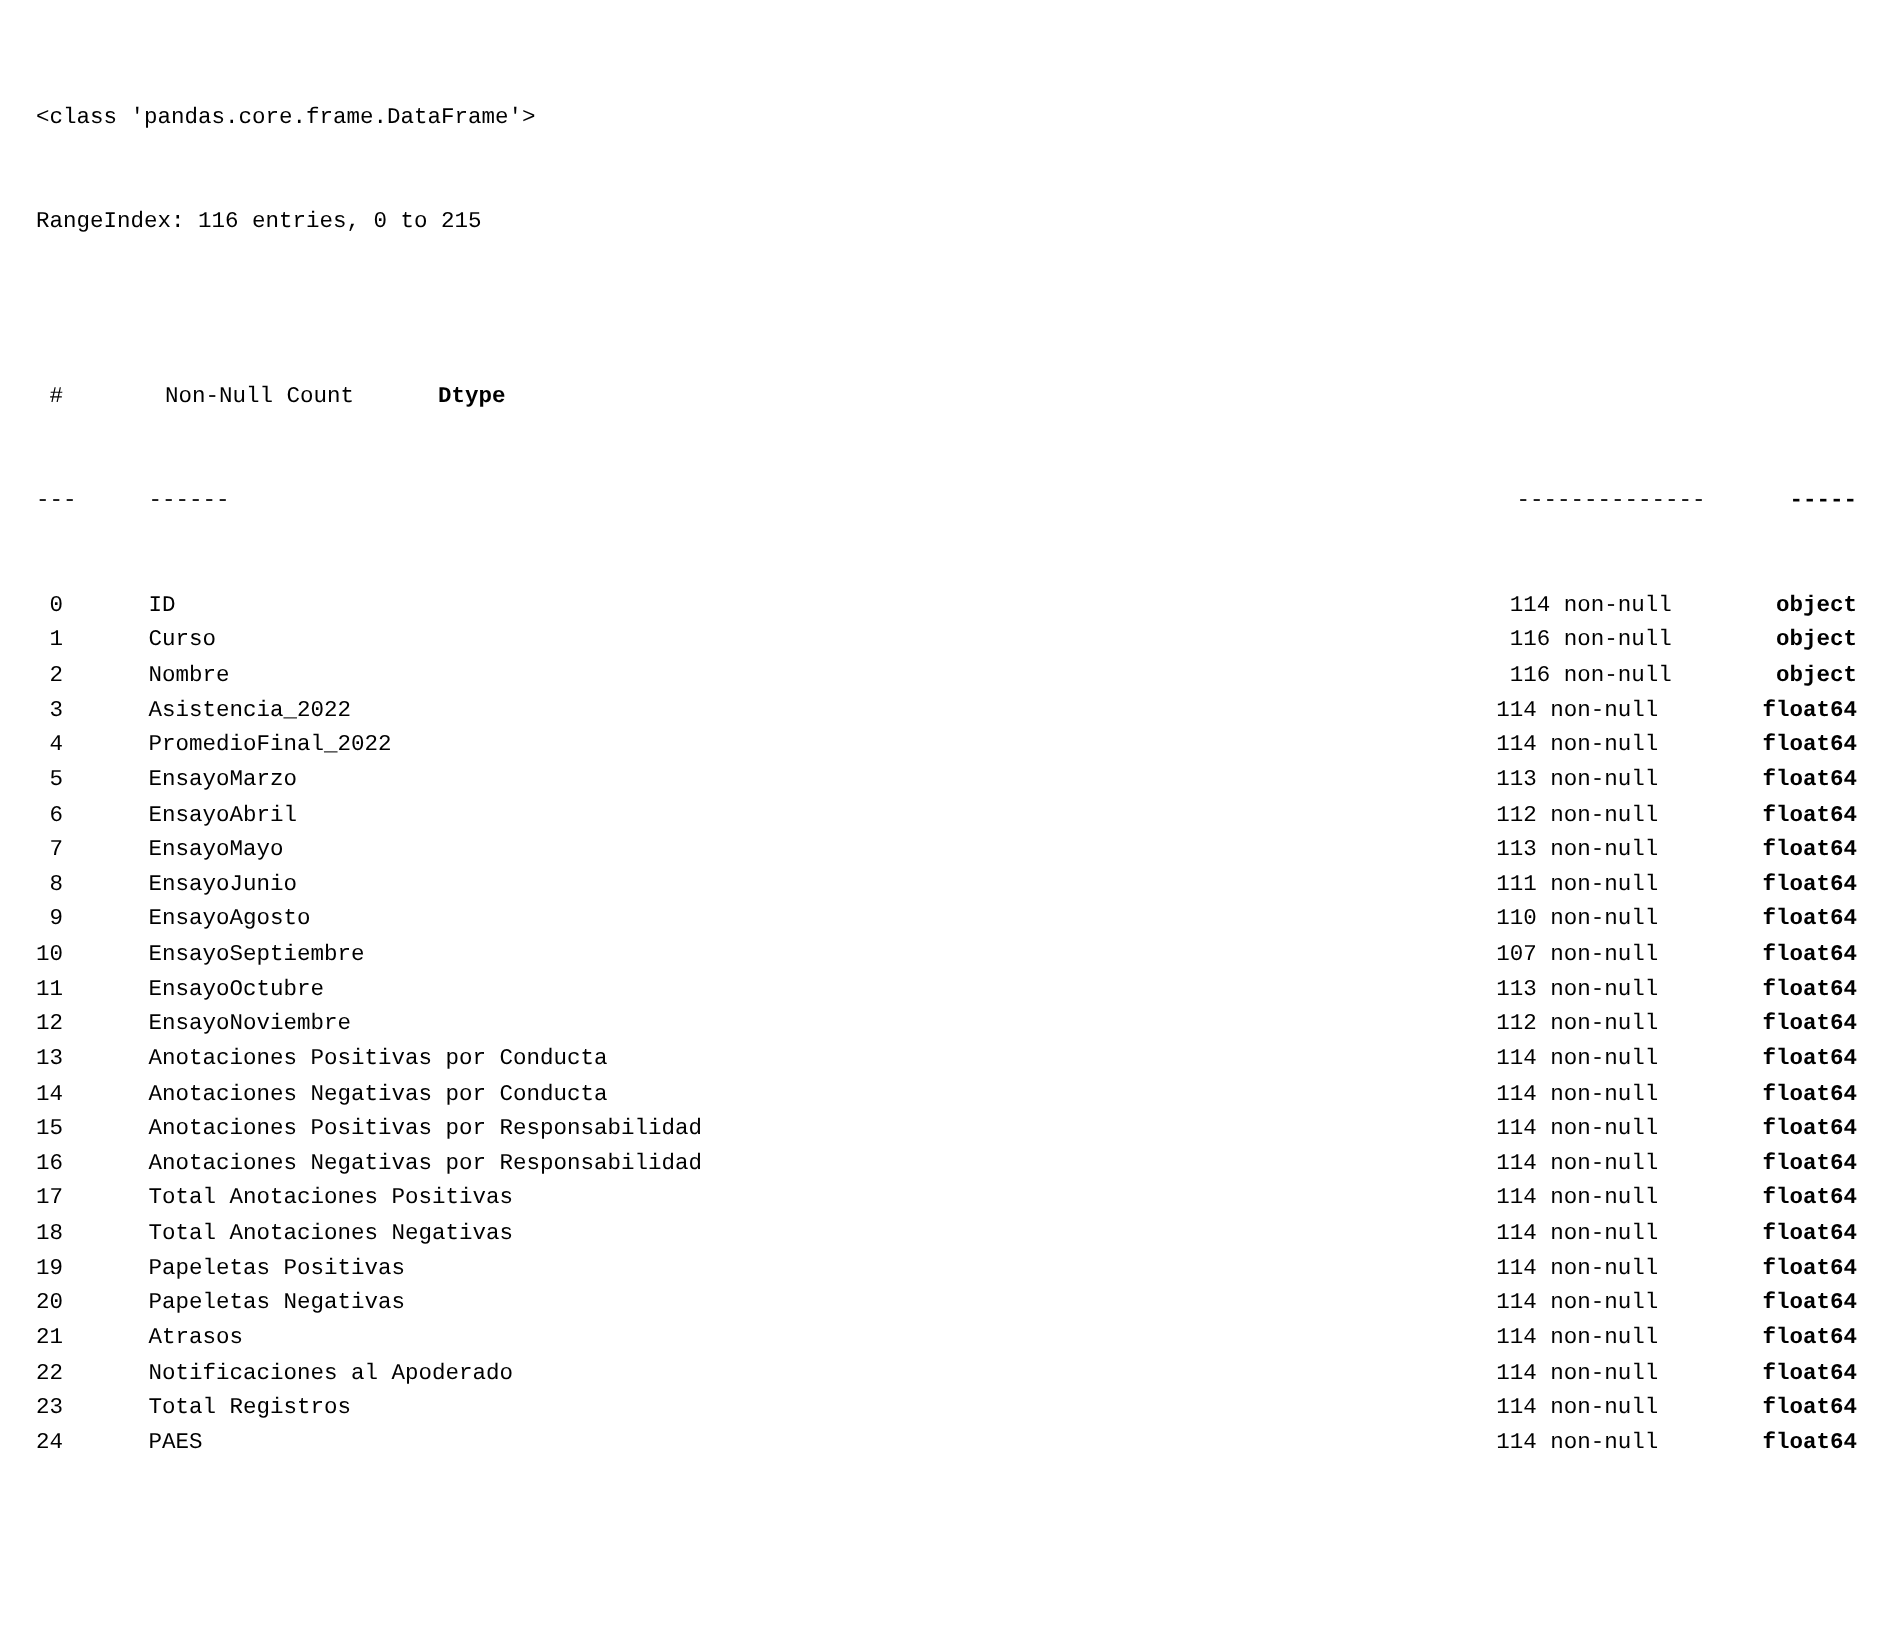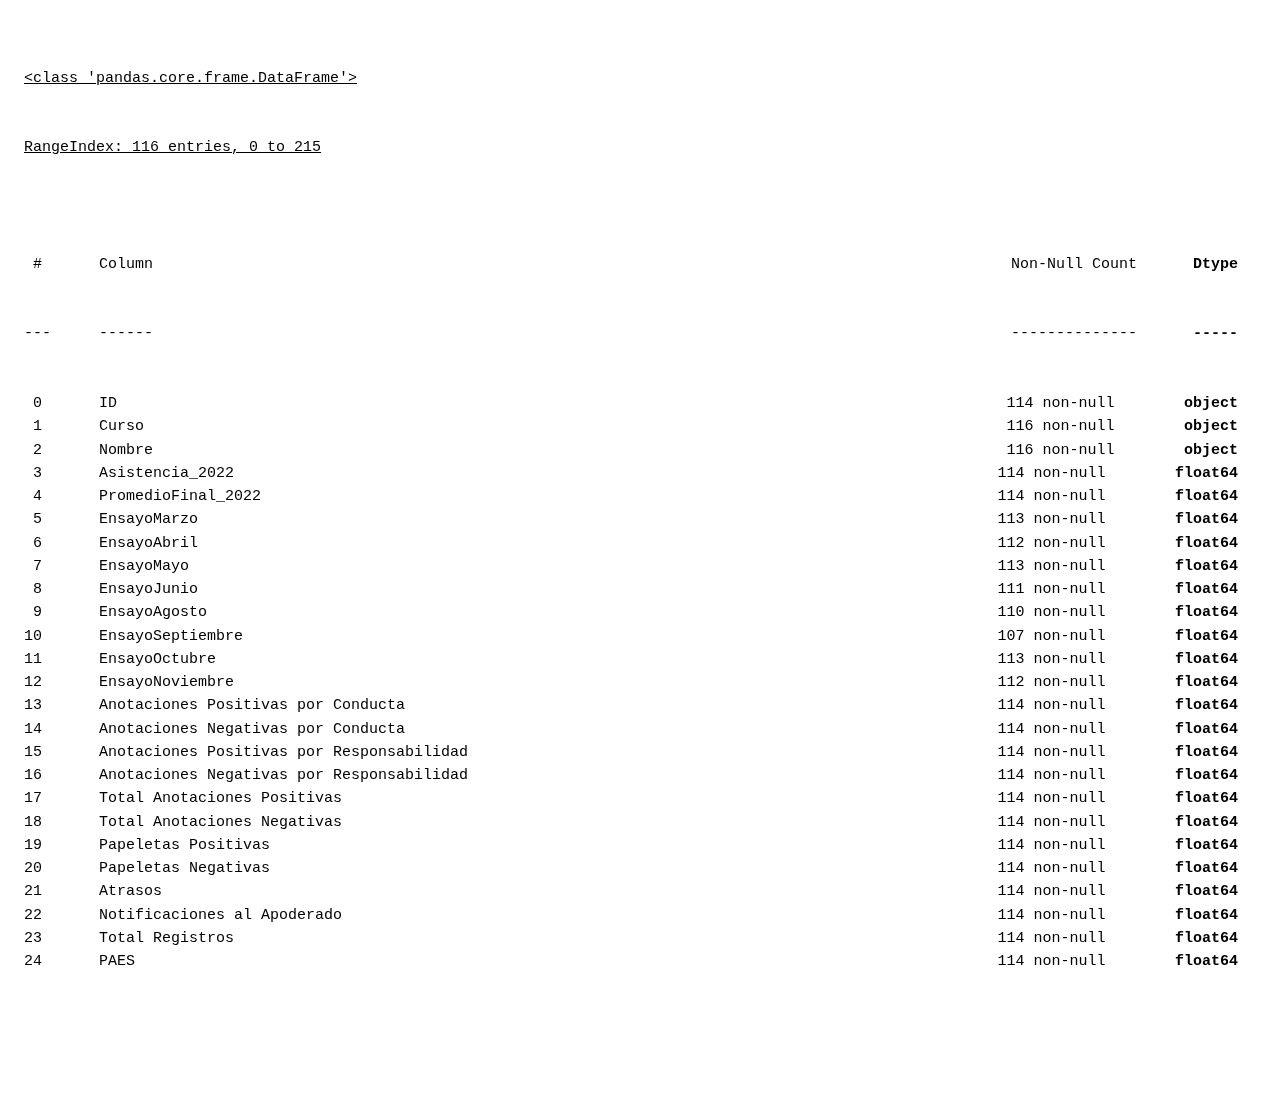--- a/index.html
+++ b/index.html
@@ -19,21 +19,20 @@
 
     .output-block {
       white-space: pre;
       font-family: 'Courier New', Courier, monospace;
       font-size: 15px;
       line-height: 1.55;
     }
 
     .info-line {
       display: block;
-      text-decoration: underline;
     }
 
     .table-container {
       display: block;
     }
 
     .header-row {
       display: flex;
     }
 
@@ -63,21 +62,20 @@
   </style>
 </head>
 <body>
 
 <div class="output-block">
   <span class="info-line">&lt;class 'pandas.core.frame.DataFrame'&gt;</span>
   <span class="info-line">RangeIndex: 116 entries, 0 to 215</span>
   <div class="table-container">
     <div class="header-row">
       <span class="col-hash"> #  </span>
-      <span class="col-column">   Column                                    </span>
       <span class="col-nonnull">Non-Null Count  </span>
       <span class="col-dtype">Dtype</span>
     </div>
     <div class="data-row">
       <span class="col-hash">---</span>
       <span class="col-column">   ------                                    </span>
       <span class="col-nonnull">--------------  </span>
       <span class="col-dtype">-----</span>
     </div>
     <div id="table-rows-container"><div class="data-row"><span class="col-hash"> 0  </span><span class="col-column">   ID</span><span class="col-nonnull">114 non-null   </span><span class="col-dtype">object</span></div><div class="data-row"><span class="col-hash"> 1  </span><span class="col-column">   Curso</span><span class="col-nonnull">116 non-null   </span><span class="col-dtype">object</span></div><div class="data-row"><span class="col-hash"> 2  </span><span class="col-column">   Nombre</span><span class="col-nonnull">116 non-null   </span><span class="col-dtype">object</span></div><div class="data-row"><span class="col-hash"> 3  </span><span class="col-column">   Asistencia_2022</span><span class="col-nonnull">114 non-null   </span><span class="col-dtype">float64</span></div><div class="data-row"><span class="col-hash"> 4  </span><span class="col-column">   PromedioFinal_2022</span><span class="col-nonnull">114 non-null   </span><span class="col-dtype">float64</span></div><div class="data-row"><span class="col-hash"> 5  </span><span class="col-column">   EnsayoMarzo</span><span class="col-nonnull">113 non-null   </span><span class="col-dtype">float64</span></div><div class="data-row"><span class="col-hash"> 6  </span><span class="col-column">   EnsayoAbril</span><span class="col-nonnull">112 non-null   </span><span class="col-dtype">float64</span></div><div class="data-row"><span class="col-hash"> 7  </span><span class="col-column">   EnsayoMayo</span><span class="col-nonnull">113 non-null   </span><span class="col-dtype">float64</span></div><div class="data-row"><span class="col-hash"> 8  </span><span class="col-column">   EnsayoJunio</span><span class="col-nonnull">111 non-null   </span><span class="col-dtype">float64</span></div><div class="data-row"><span class="col-hash"> 9  </span><span class="col-column">   EnsayoAgosto</span><span class="col-nonnull">110 non-null   </span><span class="col-dtype">float64</span></div><div class="data-row"><span class="col-hash">10  </span><span class="col-column">   EnsayoSeptiembre</span><span class="col-nonnull">107 non-null   </span><span class="col-dtype">float64</span></div><div class="data-row"><span class="col-hash">11  </span><span class="col-column">   EnsayoOctubre</span><span class="col-nonnull">113 non-null   </span><span class="col-dtype">float64</span></div><div class="data-row"><span class="col-hash">12  </span><span class="col-column">   EnsayoNoviembre</span><span class="col-nonnull">112 non-null   </span><span class="col-dtype">float64</span></div><div class="data-row"><span class="col-hash">13  </span><span class="col-column">   Anotaciones Positivas por Conducta</span><span class="col-nonnull">114 non-null   </span><span class="col-dtype">float64</span></div><div class="data-row"><span class="col-hash">14  </span><span class="col-column">   Anotaciones Negativas por Conducta</span><span class="col-nonnull">114 non-null   </span><span class="col-dtype">float64</span></div><div class="data-row"><span class="col-hash">15  </span><span class="col-column">   Anotaciones Positivas por Responsabilidad</span><span class="col-nonnull">114 non-null   </span><span class="col-dtype">float64</span></div><div class="data-row"><span class="col-hash">16  </span><span class="col-column">   Anotaciones Negativas por Responsabilidad</span><span class="col-nonnull">114 non-null   </span><span class="col-dtype">float64</span></div><div class="data-row"><span class="col-hash">17  </span><span class="col-column">   Total Anotaciones Positivas</span><span class="col-nonnull">114 non-null   </span><span class="col-dtype">float64</span></div><div class="data-row"><span class="col-hash">18  </span><span class="col-column">   Total Anotaciones Negativas</span><span class="col-nonnull">114 non-null   </span><span class="col-dtype">float64</span></div><div class="data-row"><span class="col-hash">19  </span><span class="col-column">   Papeletas Positivas</span><span class="col-nonnull">114 non-null   </span><span class="col-dtype">float64</span></div><div class="data-row"><span class="col-hash">20  </span><span class="col-column">   Papeletas Negativas</span><span class="col-nonnull">114 non-null   </span><span class="col-dtype">float64</span></div><div class="data-row"><span class="col-hash">21  </span><span class="col-column">   Atrasos</span><span class="col-nonnull">114 non-null   </span><span class="col-dtype">float64</span></div><div class="data-row"><span class="col-hash">22  </span><span class="col-column">   Notificaciones al Apoderado</span><span class="col-nonnull">114 non-null   </span><span class="col-dtype">float64</span></div><div class="data-row"><span class="col-hash">23  </span><span class="col-column">   Total Registros</span><span class="col-nonnull">114 non-null   </span><span class="col-dtype">float64</span></div><div class="data-row"><span class="col-hash">24  </span><span class="col-column">   PAES</span><span class="col-nonnull">114 non-null   </span><span class="col-dtype">float64</span></div></div>

